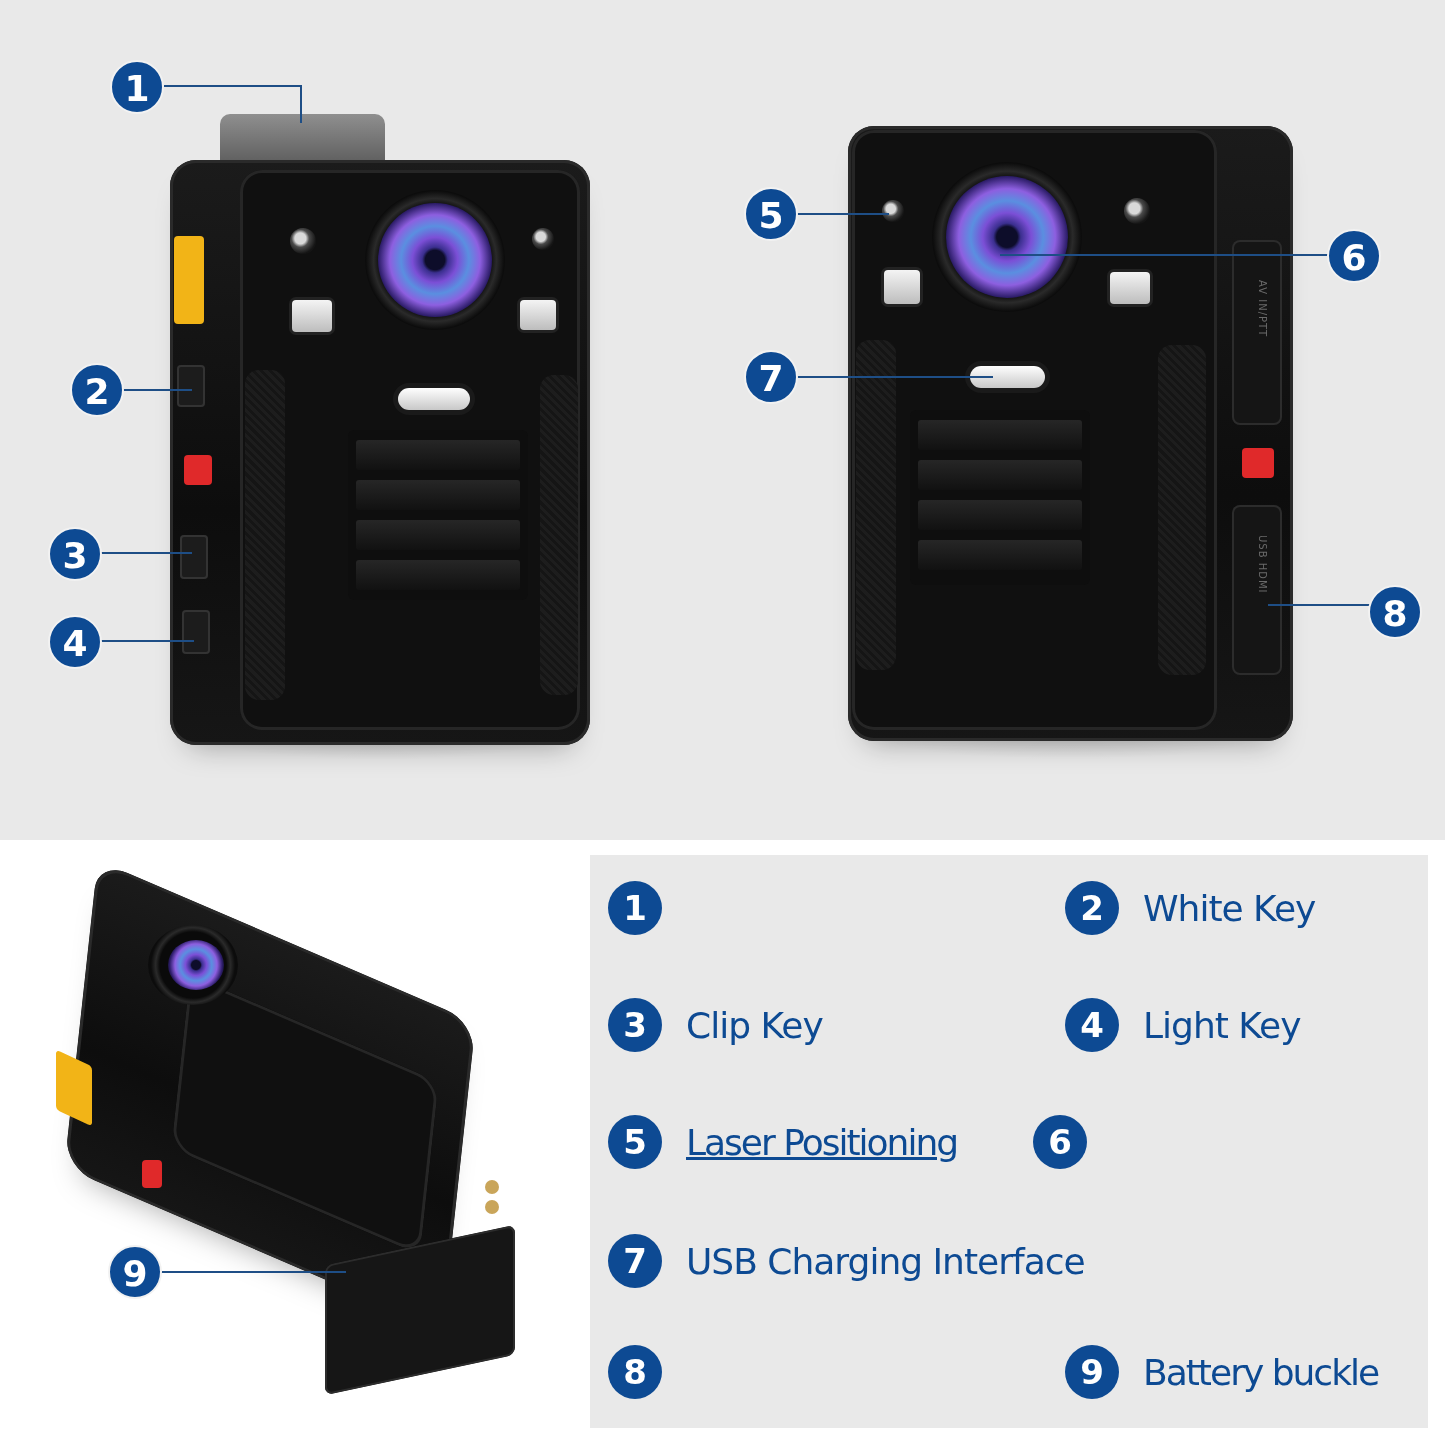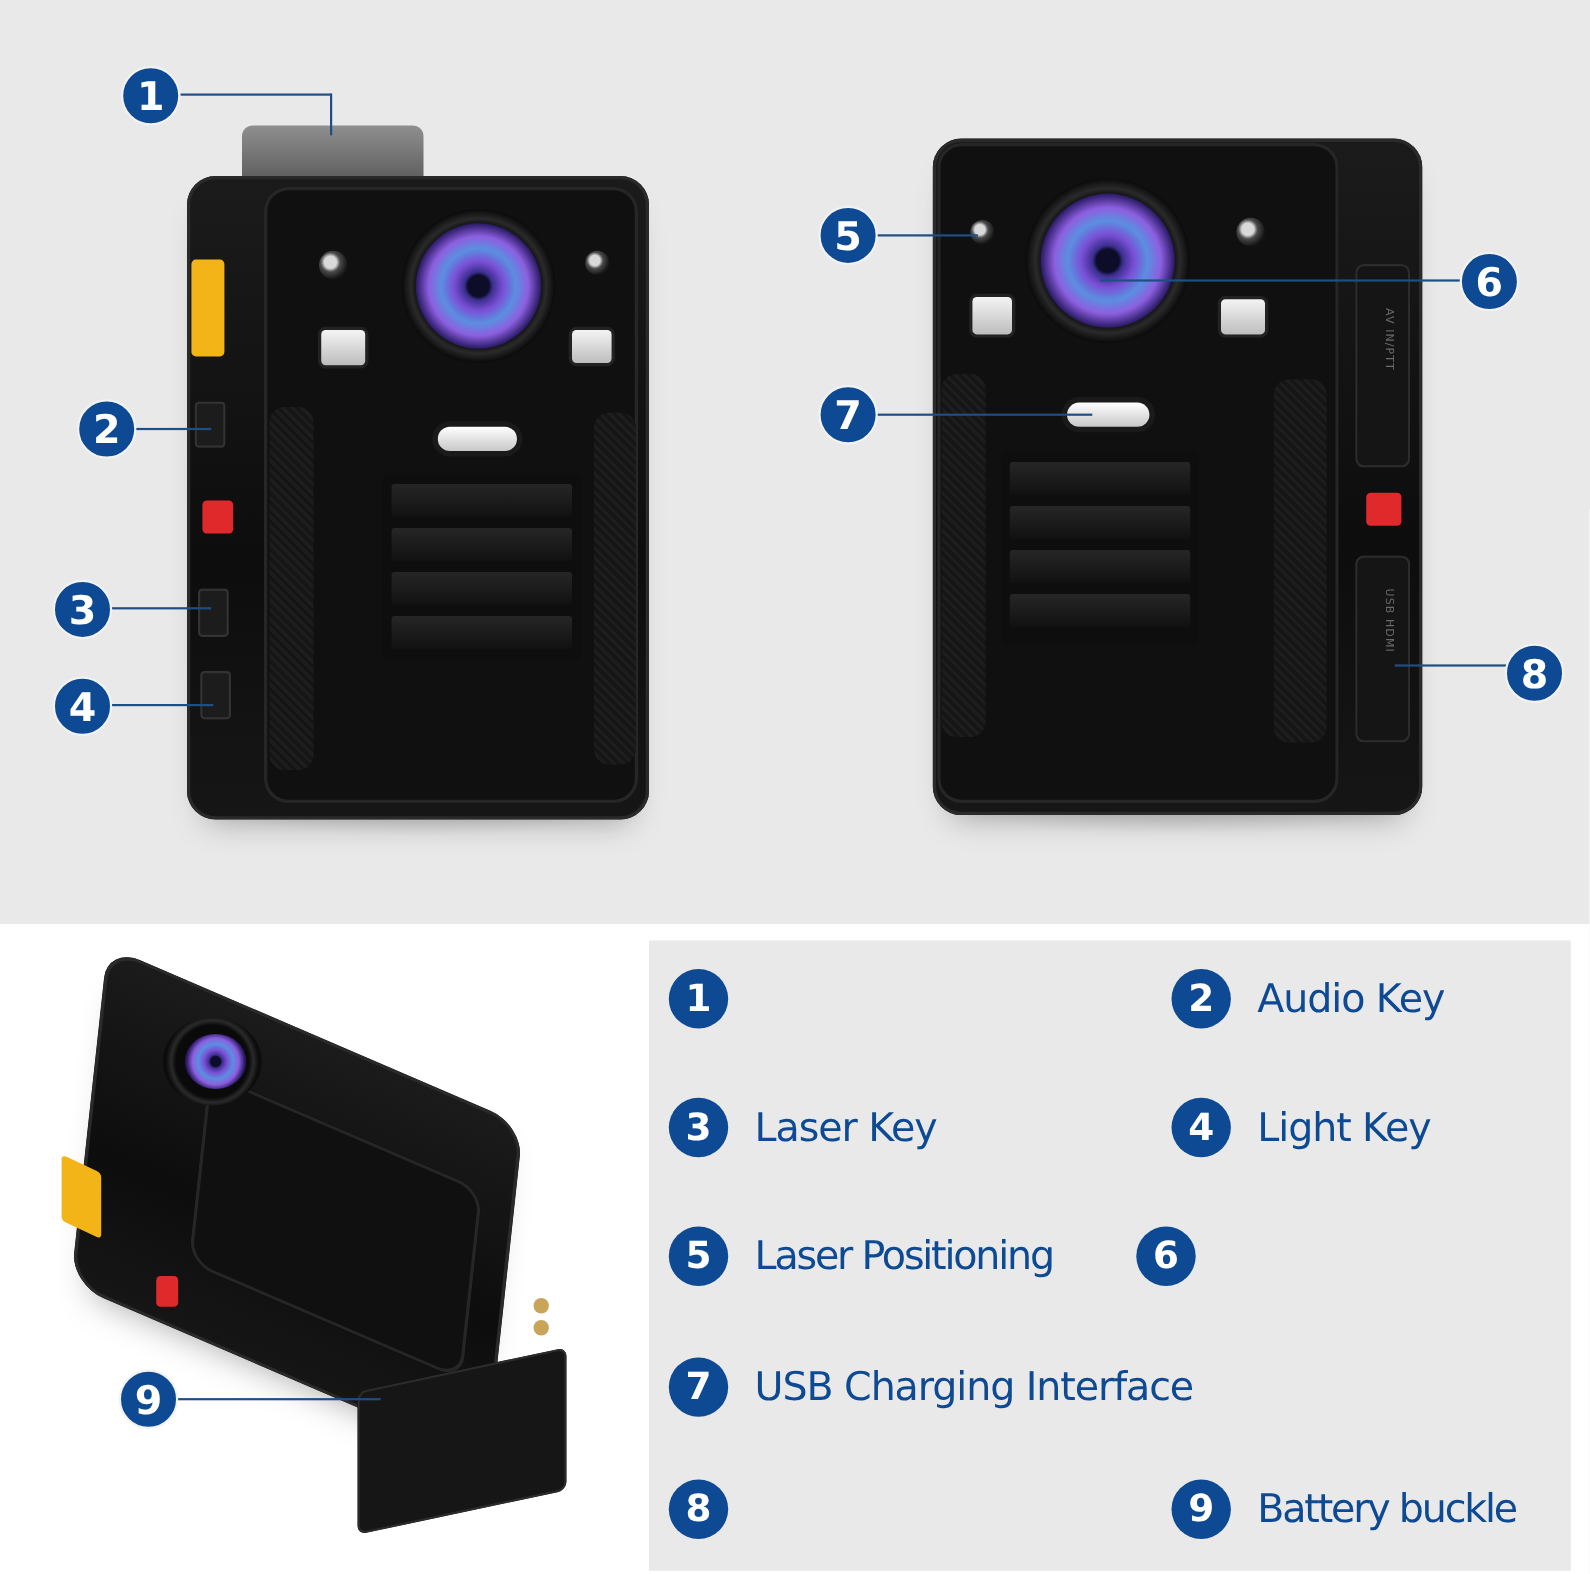--- a/index.html
+++ b/index.html
@@ -148,33 +148,33 @@
   <div class="leader" style="left:160px;top:431px;width:186px;height:2px;"></div>
   <div class="badge" style="left:108px;top:405px;">9</div>
 </div>
 
 <div class="legend-panel">
   <div class="legend-item" style="left:18px;top:26px;">
     <span class="legend-num">1</span>
   </div>
   <div class="legend-item" style="left:475px;top:26px;">
     <span class="legend-num">2</span>
-    <span class="legend-label">Audio Key</span>
+    <span class="legend-label">White Key</span>
   </div>
   <div class="legend-item" style="left:18px;top:143px;">
     <span class="legend-num">3</span>
-    <span class="legend-label">Laser Key</span>
+    <span class="legend-label">Clip Key</span>
   </div>
   <div class="legend-item" style="left:475px;top:143px;">
     <span class="legend-num">4</span>
     <span class="legend-label">Light Key</span>
   </div>
   <div class="legend-item" style="left:18px;top:260px;">
     <span class="legend-num">5</span>
-    <span class="legend-label" style="letter-spacing:-2px;">Laser Positioning</span>
+    <span class="legend-label" style="letter-spacing:-2px;text-decoration:underline;">Laser Positioning</span>
   </div>
   <div class="legend-item" style="left:443px;top:260px;">
     <span class="legend-num">6</span>
   </div>
   <div class="legend-item" style="left:18px;top:379px;">
     <span class="legend-num">7</span>
     <span class="legend-label">USB Charging Interface</span>
   </div>
   <div class="legend-item" style="left:18px;top:490px;">
     <span class="legend-num">8</span>

